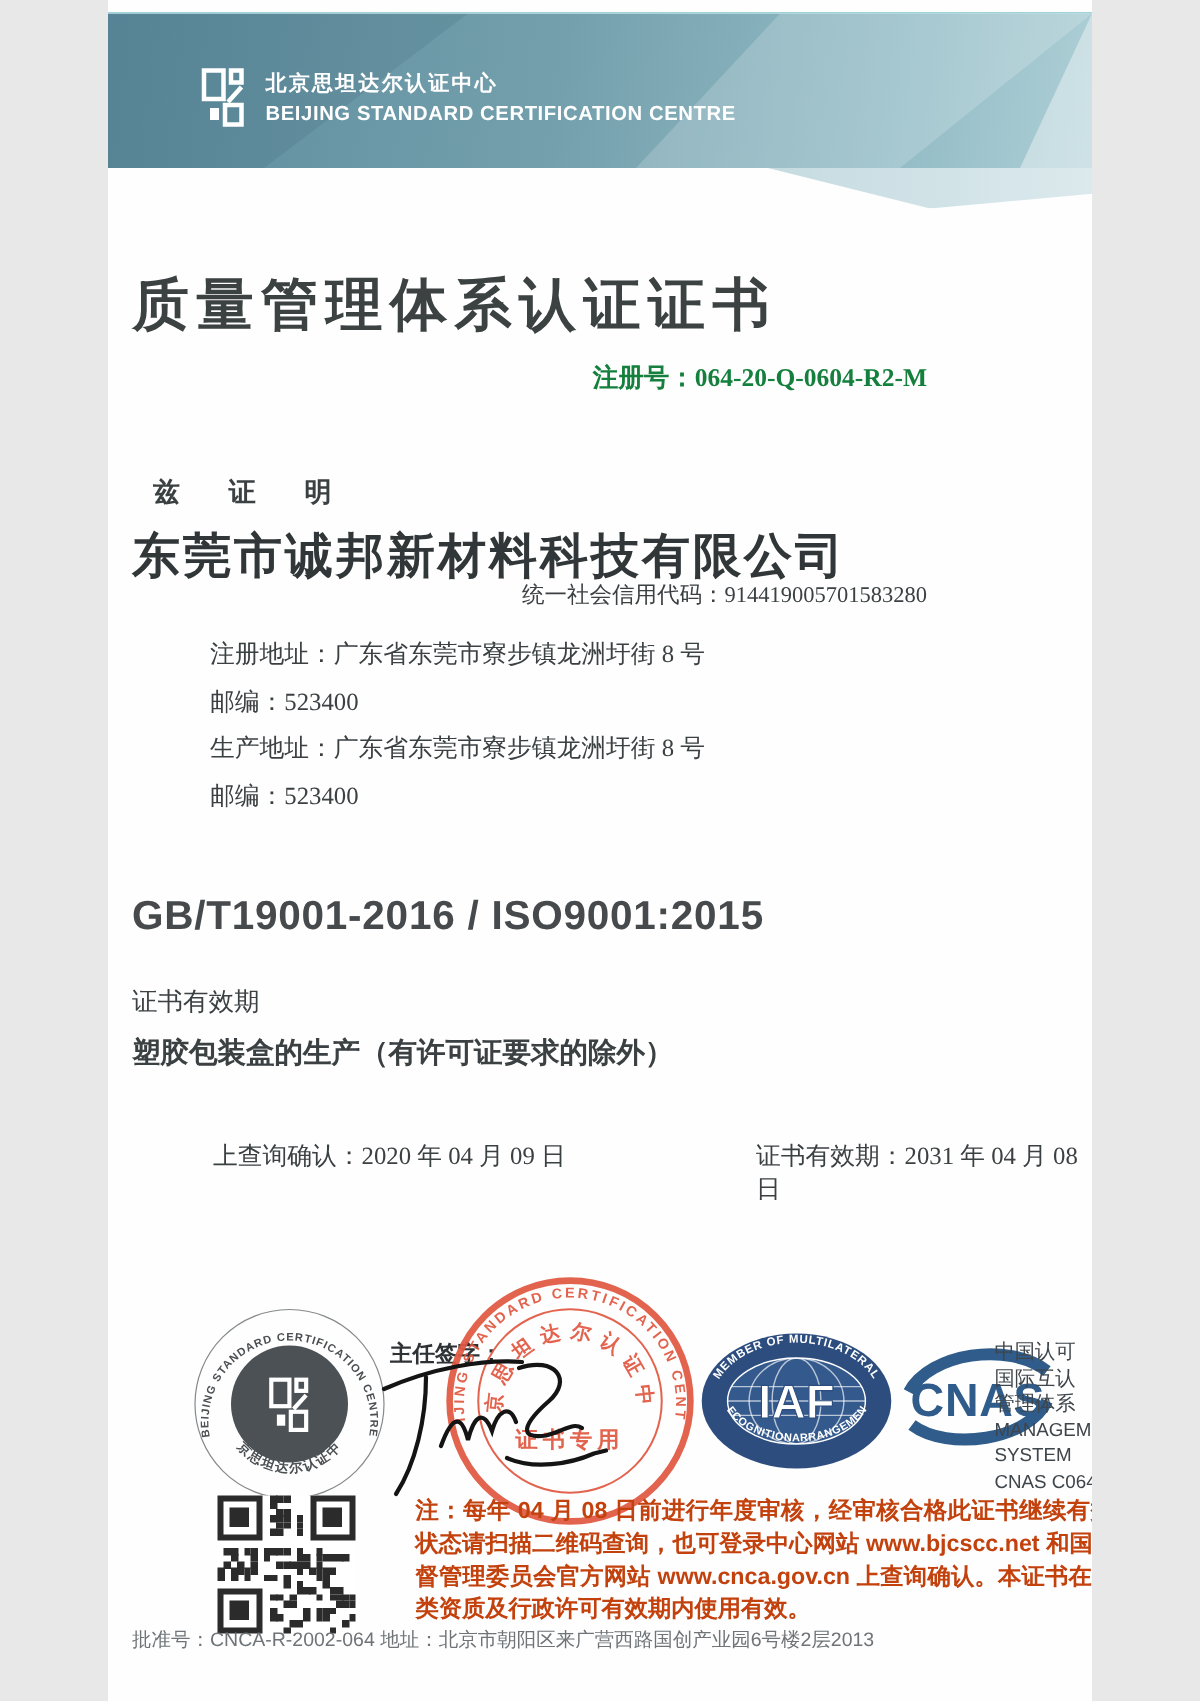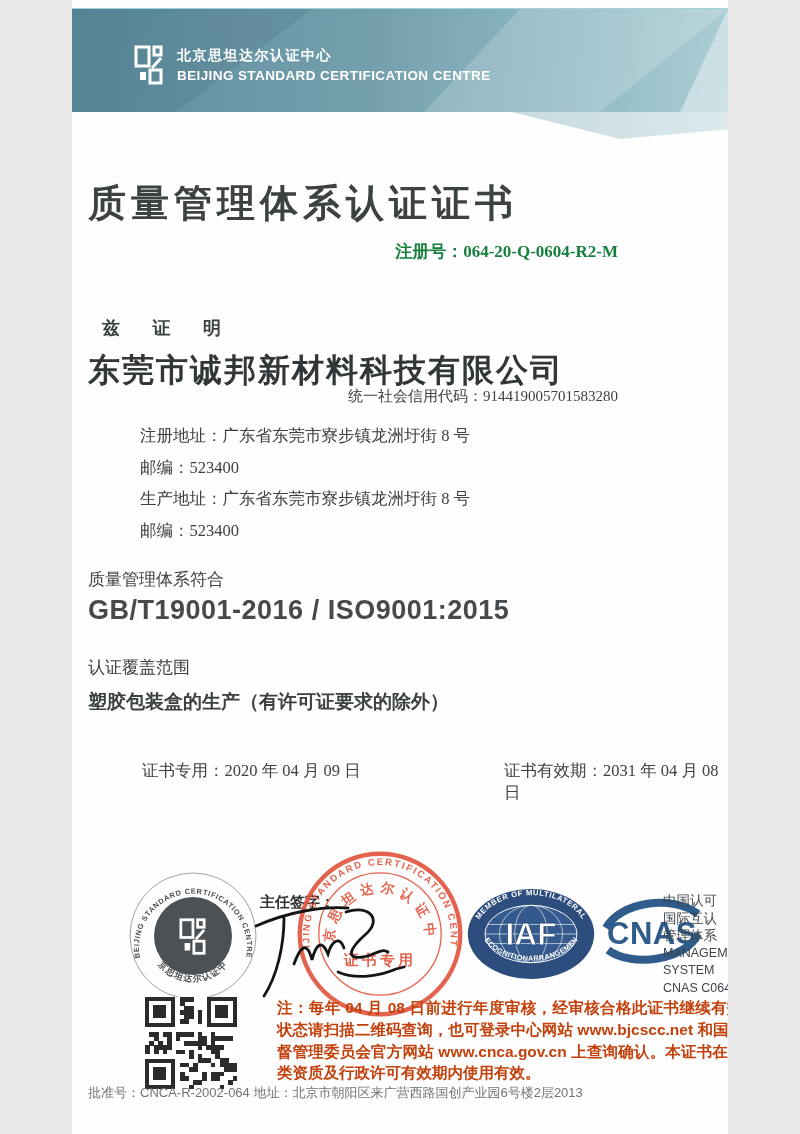--- a/index.html
+++ b/index.html
@@ -112,27 +112,26 @@
   <div class="cline company">东莞市诚邦新材料科技有限公司</div>
   <div class="credit"><span>统一社会信用代码：</span><span>914419005701583280</span></div>
 
   <div class="addr">
     <div><span>注册地址：</span><span>广东省东莞市寮步镇龙洲圩街 8 号</span></div>
     <div><span>邮编：</span><span>523400</span></div>
     <div><span>生产地址：</span><span>广东省东莞市寮步镇龙洲圩街 8 号</span></div>
     <div><span>邮编：</span><span>523400</span></div>
   </div>
 
-  <div class="cline conform">质量管理体系符合</div>
   <div class="cline stdcode">GB/T19001-2016 / ISO9001:2015</div>
-  <div class="cline scope-title">认证覆盖范围</div>
+  <div class="cline scope-title">证书有效期</div>
   <div class="cline scope1">塑胶包装盒的生产（有许可证要求的除外）</div>
 
   <div class="dates">
-    <span class="date-issue"><span>证书专用：</span><span>2020 年 04 月 09 日</span></span>
+    <span class="date-issue"><span>上查询确认：</span><span>2020 年 04 月 09 日</span></span>
     <span class="date-valid"><span>证书有效期：</span><span>2031 年 04 月 08 日</span></span>
   </div>
 
   <svg class="emblem" viewBox="0 0 130 130">
     <defs>
       <path id="embTop" d="M 12,88 A 54,54 0 1 1 118,88"></path>
       <path id="embBot" d="M 28,92 A 45,45 0 0 0 102,92"></path>
     </defs>
     <circle cx="65" cy="66" r="63" fill="none" stroke="#85898b" stroke-width="0.8"></circle>
     <text font-family="Liberation Sans, DejaVu Sans, sans-serif" font-size="7.4" font-weight="bold" fill="#4a4f52" letter-spacing="0.7">

